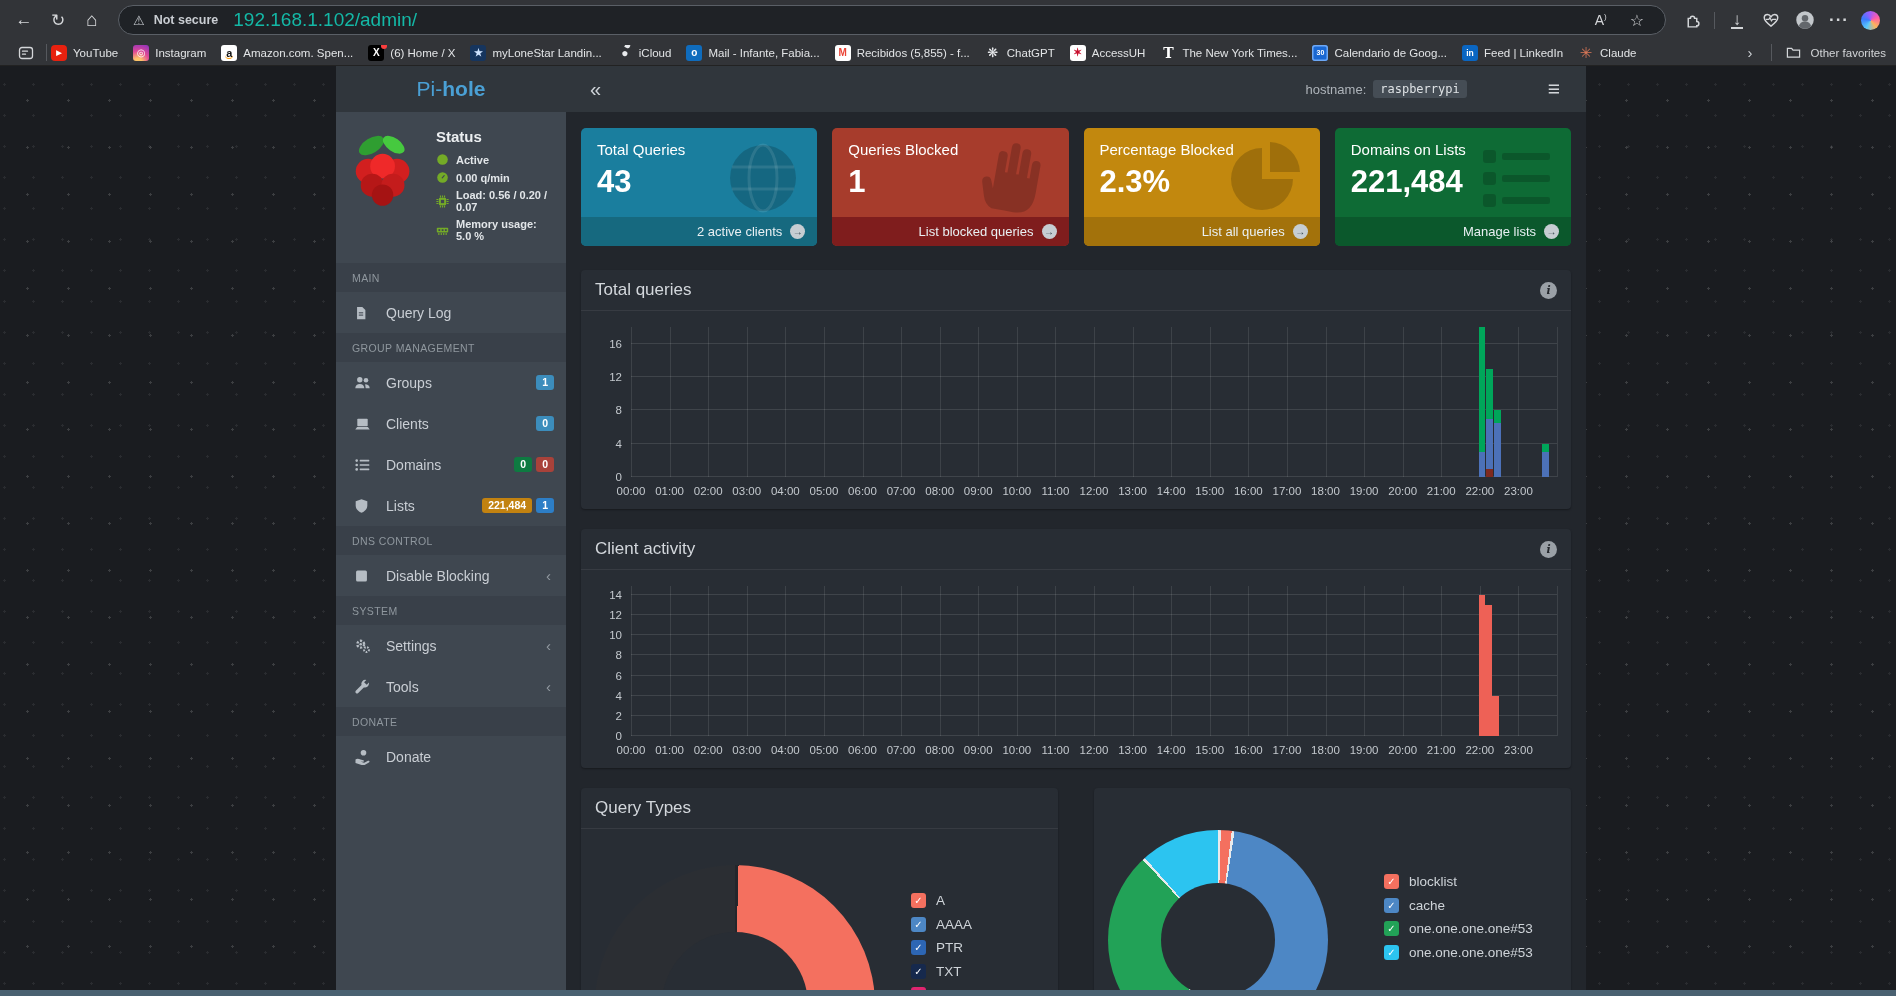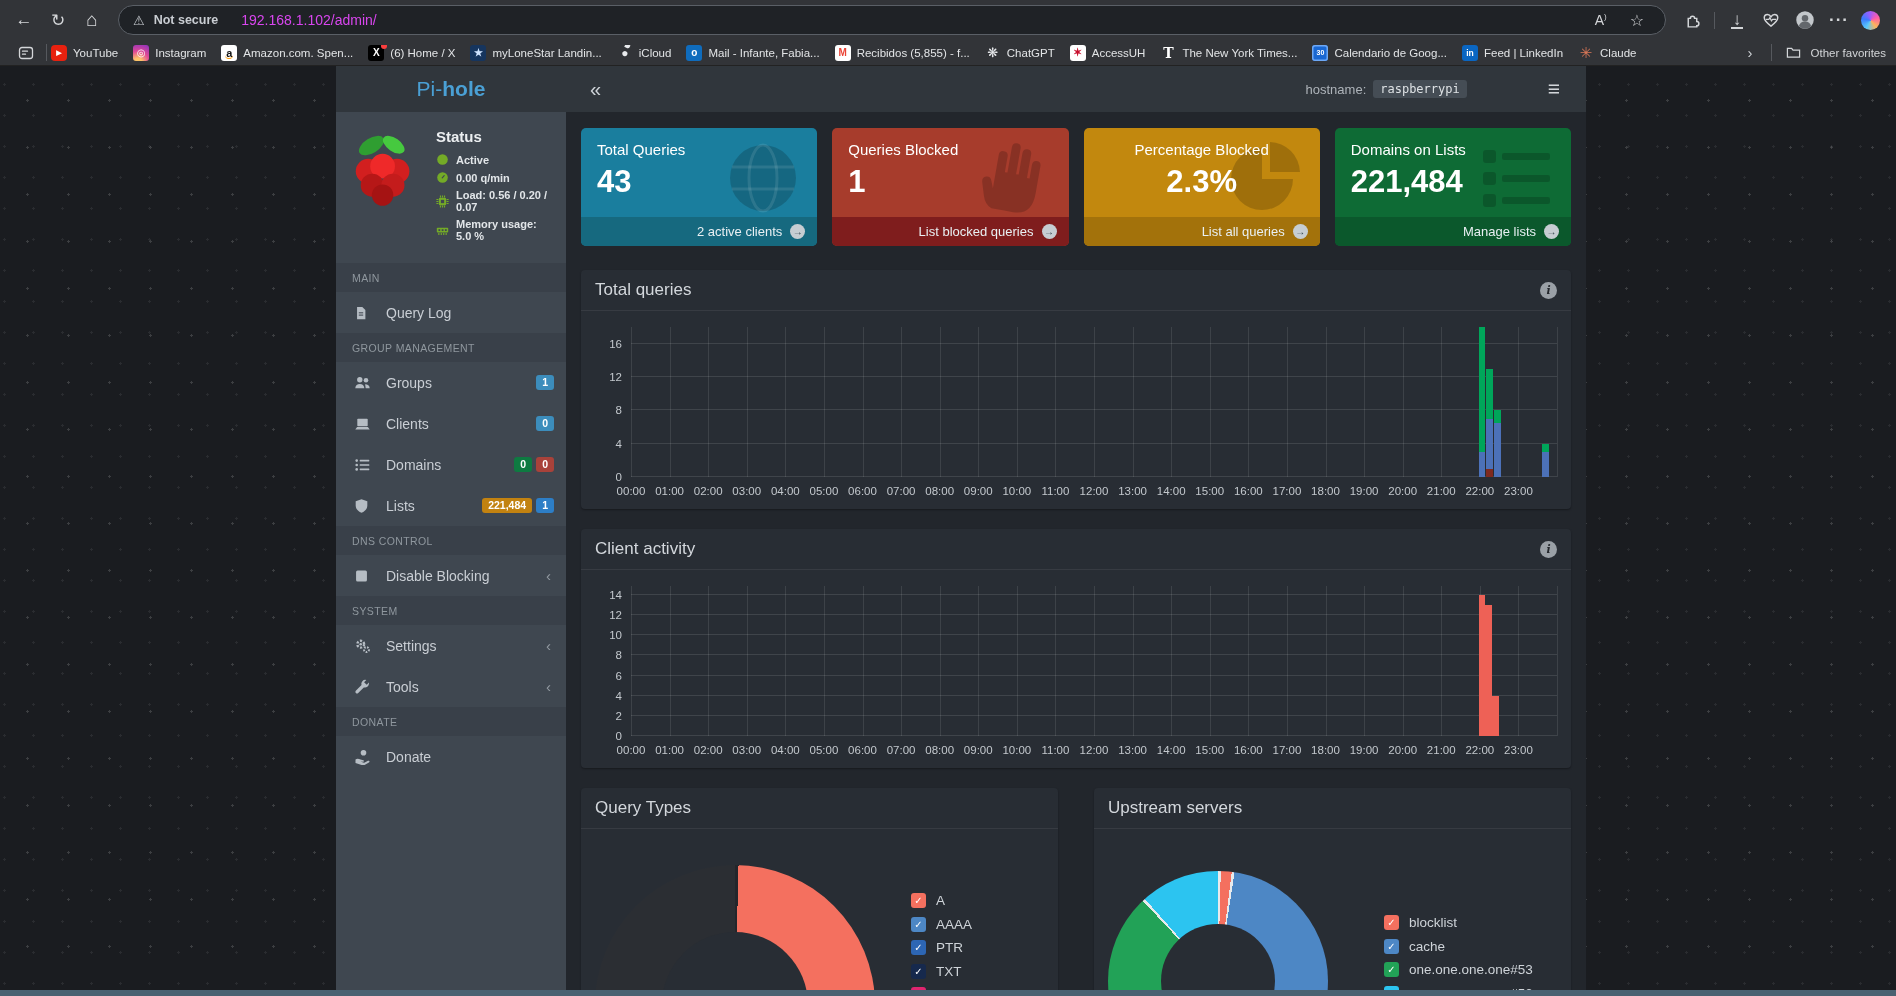--- a/index.html
+++ b/index.html
@@ -7,21 +7,21 @@
   .screen { position:relative; width:1896px; height:996px; overflow:hidden; background:#1a1c20; }
 
   
   .topbar { height:40px; background:#323438; display:flex; align-items:center; padding:0 8px; gap:2px; }
   .nav-ic { width:32px; height:30px; display:flex; align-items:center; justify-content:center;
             color:#d4d6d9; font-size:17px; border-radius:4px; flex:0 0 auto; }
   .addr { flex:1; height:30px; margin:0 8px; background:#1f2226; border:1px solid #5a5f66;
           border-radius:16px; display:flex; align-items:center; padding:0 14px; gap:9px; min-width:0; }
   .addr .warn { color:#c9cdd2; font-size:13px; }
   .addr .sec { color:#c9cdd2; font-size:12.5px; font-weight:bold; }
-  .addr .url { color:#d946ef; font-size:14px; margin-left:14px; }
+  .addr .url { color:#14b8a6; font-size:19px; margin-left:6px; }
   .addr .sp { flex:1; }
   .addr .a-ic { color:#d4d6d9; font-size:14px; padding:0 7px; }
   .tb-div { width:1px; height:17px; background:#56595e; margin:0 4px; flex:0 0 auto; }
   .dl { position:relative; }
   .dl::after { content:""; position:absolute; bottom:6px; left:10px; width:12px; height:1.6px; background:#d4d6d9; }
   .avatar-ic svg, .nav-ic svg { display:block; }
   .copilot { width:19px; height:19px; border-radius:50%; flex:0 0 auto; margin:0 8px 0 4px;
              background:conic-gradient(from 210deg,#5ac8fa,#3a7bfd,#9b5cff,#ff5ca8,#ffb45a,#5ac8fa); }
 
   .bookbar { height:26px; background:#323438; border-bottom:1px solid #222; display:flex;
@@ -463,21 +463,21 @@
                     <path d="M22 74q-7-3-9.5-11l-4-13q-1.5-5 2.8-6.4t6 3.4l2.7 7V20q0-4.5 4.5-4.5T29 20v16h2.6V10q0-4.5 4.4-4.5T40.4 10v26H43V14q0-4.5 4.4-4.5T51.8 14v24h2.6V24q0-4.5 4.3-4.5T63 24v28q0 22-19 22h-9z"></path>
                   </g>
                 </svg>
                 <div class="card-title">Queries Blocked</div>
                 <div class="card-value">1</div>
                 <div class="card-footer" style="background:#7f1d1d">
                   <span>List blocked queries</span>
                   <span class="arrow-circ">→</span>
                 </div>
               </div>
-              <div class="card" style="background: rgb(194, 136, 14); text-align: center;">
+              <div class="card" style="background: rgb(194, 136, 14);">
                 <svg class="card-bigicon" width="80" height="80" viewBox="0 0 80 80" fill="rgba(0,0,0,0.18)">
                   <path d="M36 10a31 31 0 1 0 31 31H36z"></path>
                   <path d="M44 4a31 31 0 0 1 30 30H44z"></path>
                 </svg>
                 <div class="card-title">Percentage Blocked</div>
                 <div class="card-value">2.3%</div>
                 <div class="card-footer" style="background:#a3720b">
                   <span>List all queries</span>
                   <span class="arrow-circ">→</span>
                 </div>
@@ -703,23 +703,20 @@
                       <span class="lg-label">TXT</span>
                     </li>
                     <li>
                       <span class="lg-check" style="background:#e0256f">✓</span>
                       <span class="lg-label">SVCB</span>
                     </li>
                   </ul>
               </div>
             </section>
             <section class="box pie-box">
-              <div class="box-header">
-                <h3 class="box-title">Upstream servers</h3>
-              </div>
               <div class="pie-body">
                 <div class="donut" id="donut3" style="left: 14px; top: 42px; width: 220px; height: 220px; background: conic-gradient(rgb(232, 234, 236) 0%, rgb(232, 234, 236) 0.4%, rgb(244, 112, 95) 0.4%, rgb(244, 112, 95) 2%, rgb(232, 234, 236) 2%, rgb(232, 234, 236) 2.4%, rgb(77, 135, 197) 2.4%, rgb(77, 135, 197) 58%, rgb(232, 234, 236) 58%, rgb(232, 234, 236) 58.4%, rgb(34, 162, 87) 58.4%, rgb(34, 162, 87) 88%, rgb(232, 234, 236) 88%, rgb(232, 234, 236) 88.4%, rgb(44, 196, 240) 88.4%, rgb(44, 196, 240) 100%);">
                     <div class="donut-hole" style="width: 114px; height: 114px;"></div>
                   </div>
                 <ul class="legend" id="legend3" style="left:290px; top:86px">
                     <li>
                       <span class="lg-check" style="background:#f4705f">✓</span>
                       <span class="lg-label">blocklist</span>
                     </li>
                     <li>

